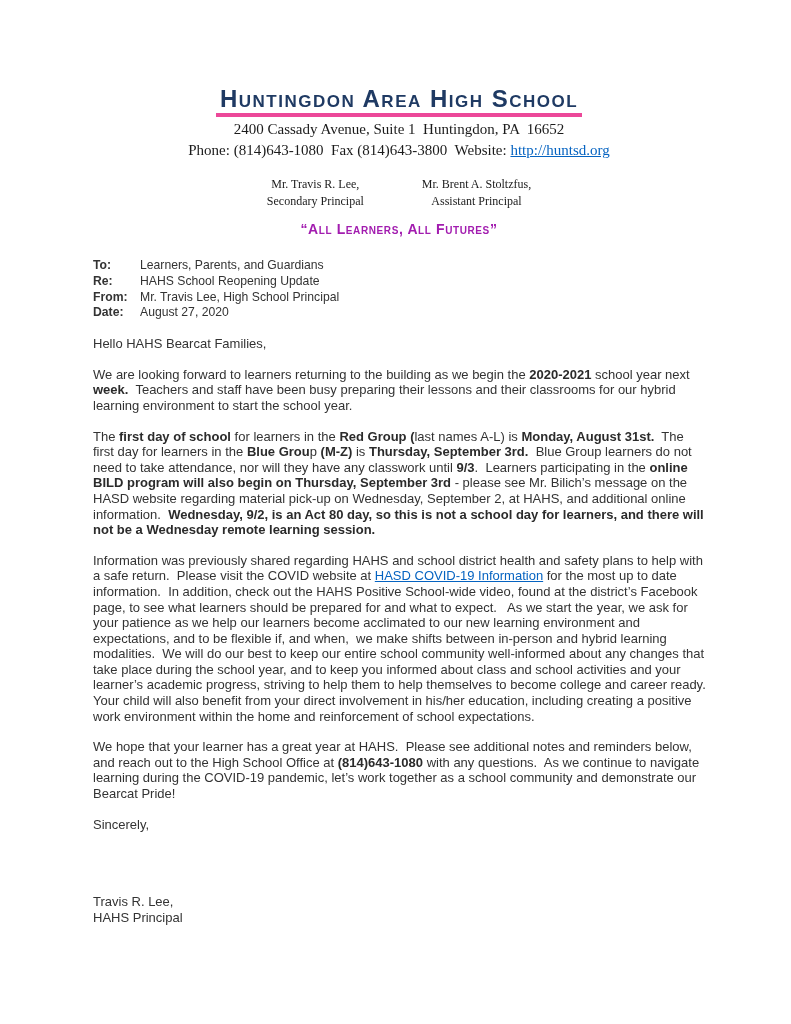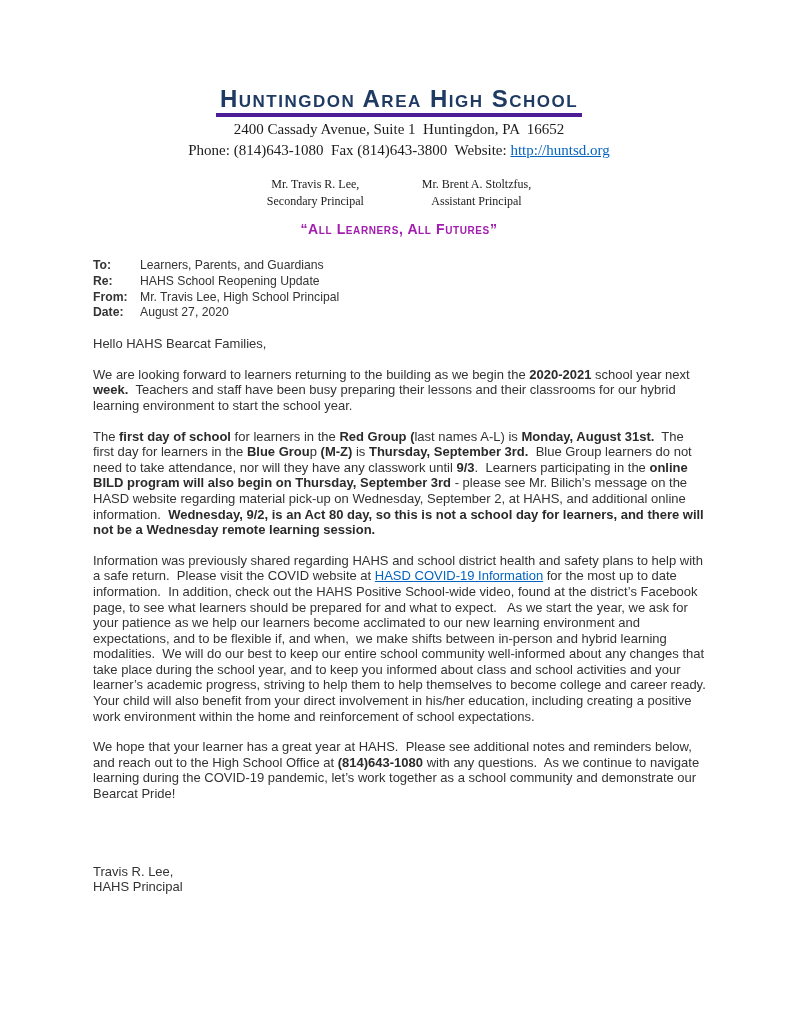--- a/index.html
+++ b/index.html
@@ -16,21 +16,21 @@
   .letterhead { text-align: center; }
   .school-name {
     display: inline-block;
     font-family: "Liberation Sans", sans-serif;
     font-variant: small-caps;
     font-weight: bold;
     font-size: 24px;
     letter-spacing: 1.5px;
     color: #1f3a63;
     line-height: 26px;
-    border-bottom: 4px solid #4c1d95;
+    border-bottom: 4px solid #ec4899;
     padding: 0 4px 1px 4px;
   }
   .lh-line {
     font-family: "Liberation Serif", serif;
     font-size: 15px;
     line-height: 18px;
     color: #1b1b1b;
     white-space: pre-wrap;
     margin-top: 3px;
   }
@@ -110,17 +110,18 @@
         <div class="memo-value">August 27, 2020</div>
       </div>
     </div>
 
   <div class="letter-body">
       <p class="para"><span>Hello HAHS Bearcat Families,</span></p>
       <p class="para"><span>We are looking forward to learners returning to the building as we begin the </span><span class="b">2020-2021</span><span> school year next </span><span class="b">week.</span><span>  Teachers and staff have been busy preparing their lessons and their classrooms for our hybrid learning environment to start the school year.</span></p>
       <p class="para"><span>The </span><span class="b">first day of school</span><span> for learners in the </span><span class="b">Red Group (</span><span>last names A-L) is </span><span class="b">Monday, August 31st.</span><span>  The first day for learners in the </span><span class="b">Blue Grou</span><span>p </span><span class="b">(M-Z)</span><span> is </span><span class="b">Thursday, September 3rd.</span><span>  Blue Group learners do not need to take attendance, nor will they have any classwork until </span><span class="b">9/3</span><span>.  Learners participating in the </span><span class="b">online BILD program will also begin on Thursday, September 3rd</span><span> - please see Mr. Bilich’s message on the HASD website regarding material pick-up on Wednesday, September 2, at HAHS, and additional online information.  </span><span class="b">Wednesday, 9/2, is an Act 80 day, so this is not a school day for learners, and there will not be a Wednesday remote learning session.</span></p>
       <p class="para"><span>Information was previously shared regarding HAHS and school district health and safety plans to help with a safe return.  Please visit the COVID website at </span><a class="link" href="#">HASD COVID-19 Information</a><span> for the most up to date information.  In addition, check out the HAHS Positive School-wide video, found at the district’s Facebook page, to see what learners should be prepared for and what to expect.   As we start the year, we ask for your patience as we help our learners become acclimated to our new learning environment and expectations, and to be flexible if, and when,  we make shifts between in-person and hybrid learning modalities.  We will do our best to keep our entire school community well-informed about any changes that take place during the school year, and to keep you informed about class and school activities and your learner’s academic progress, striving to help them to help themselves to become college and career ready.  Your child will also benefit from your direct involvement in his/her education, including creating a positive work environment within the home and reinforcement of school expectations.</span></p>
       <p class="para"><span>We hope that your learner has a great year at HAHS.  Please see additional notes and reminders below, and reach out to the High School Office at </span><span class="b">(814)643-1080</span><span> with any questions.  As we continue to navigate learning during the COVID-19 pandemic, let’s work together as a school community and demonstrate our Bearcat Pride!</span></p>
+      <p class="para"><span>Sincerely,</span></p>
       <p class="para sig"><span>Travis R. Lee,
 HAHS Principal</span></p>
     </div>
 
 </div>
 
 </body></html>

